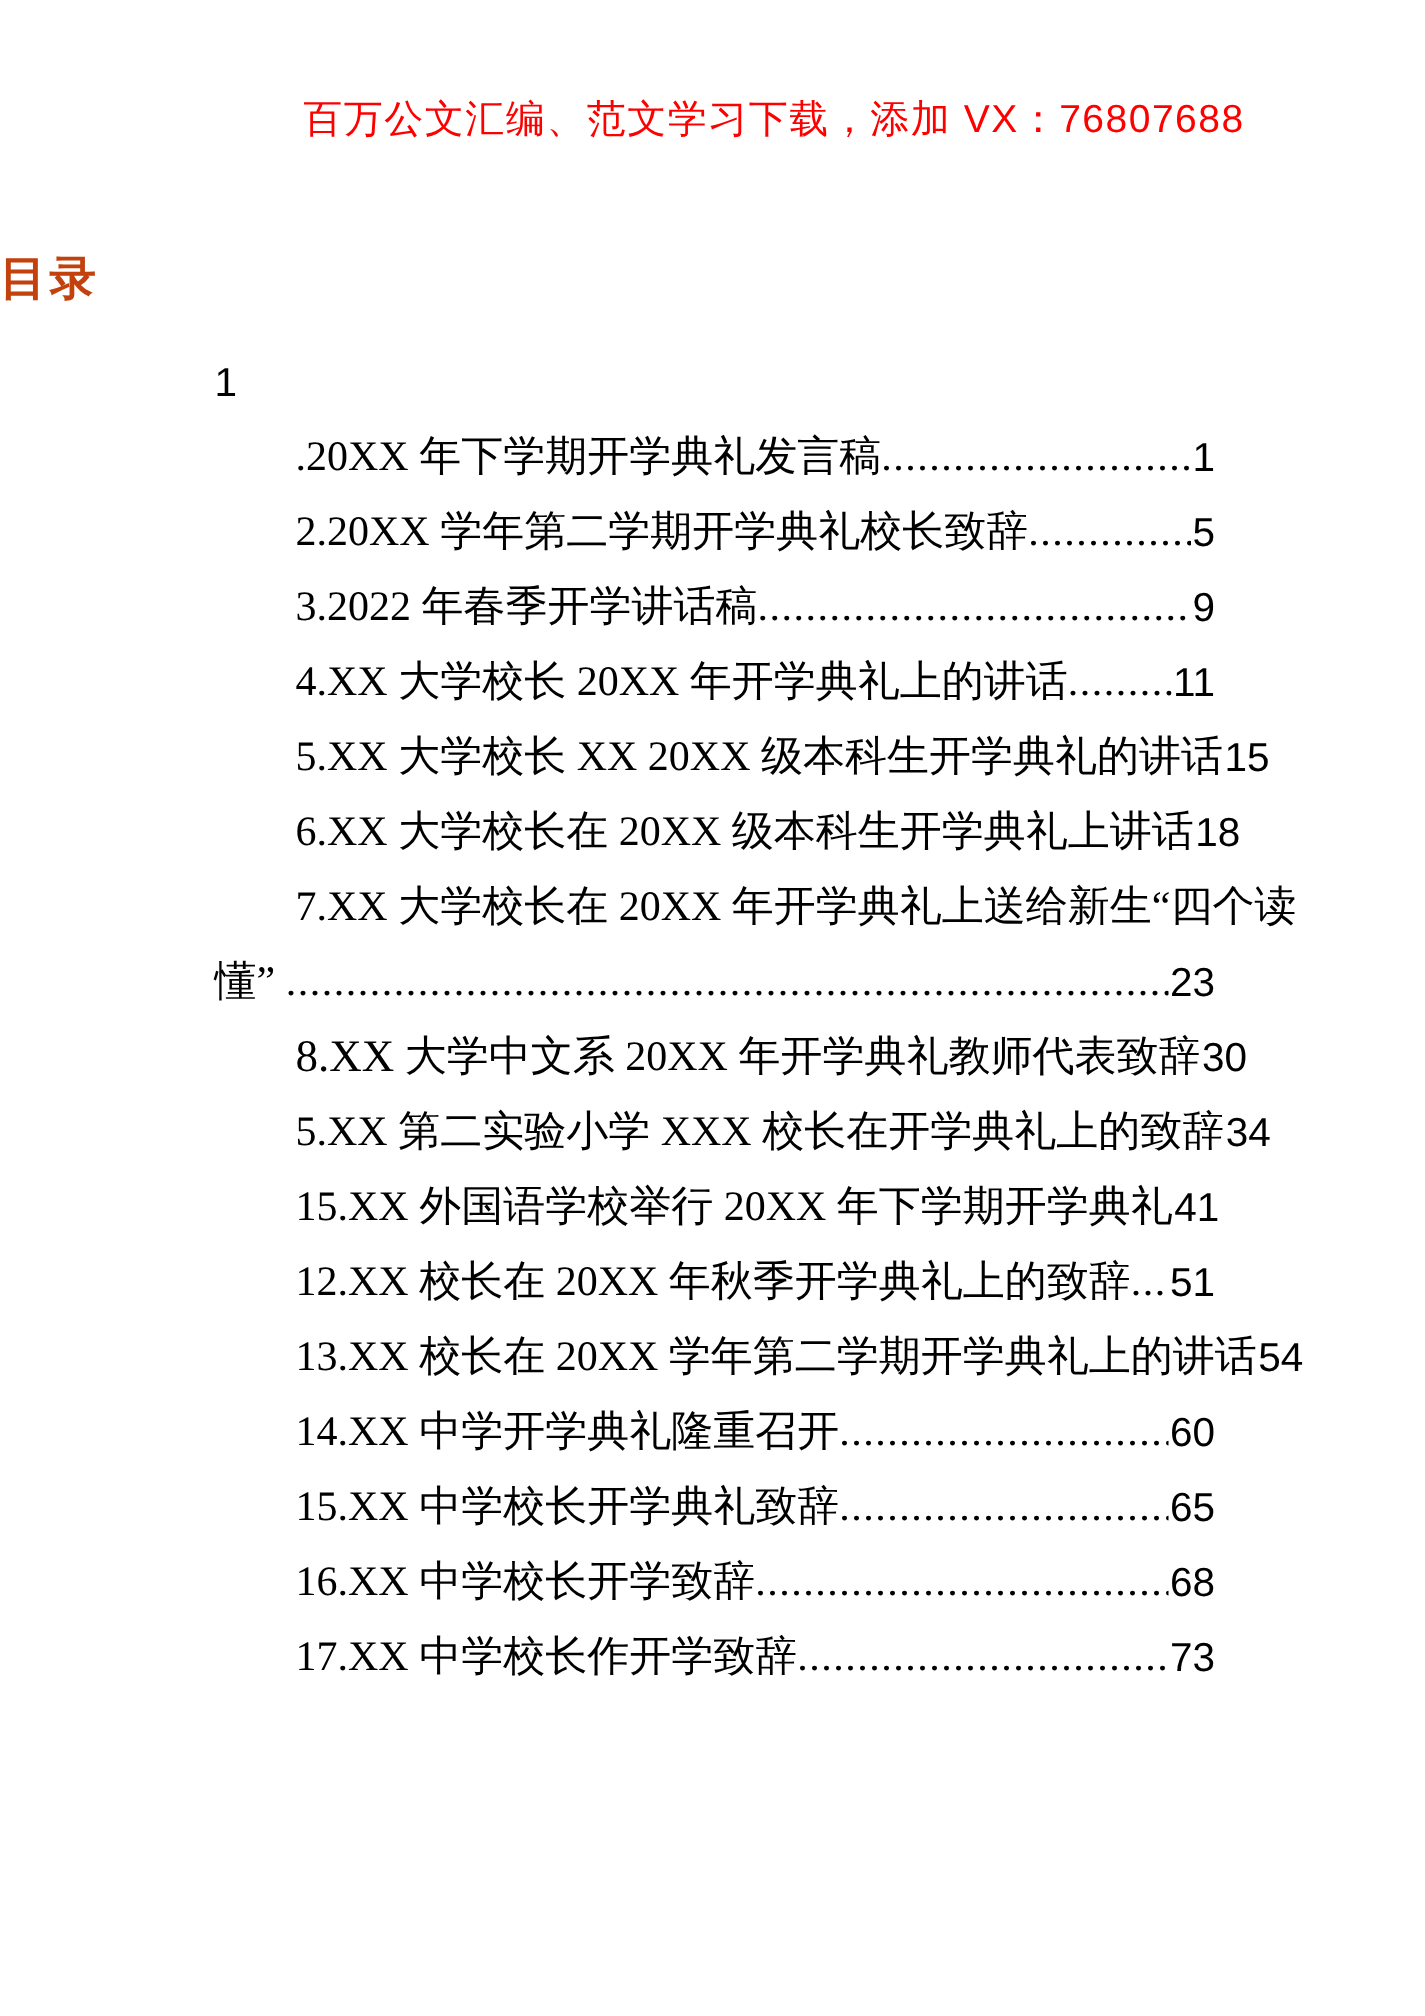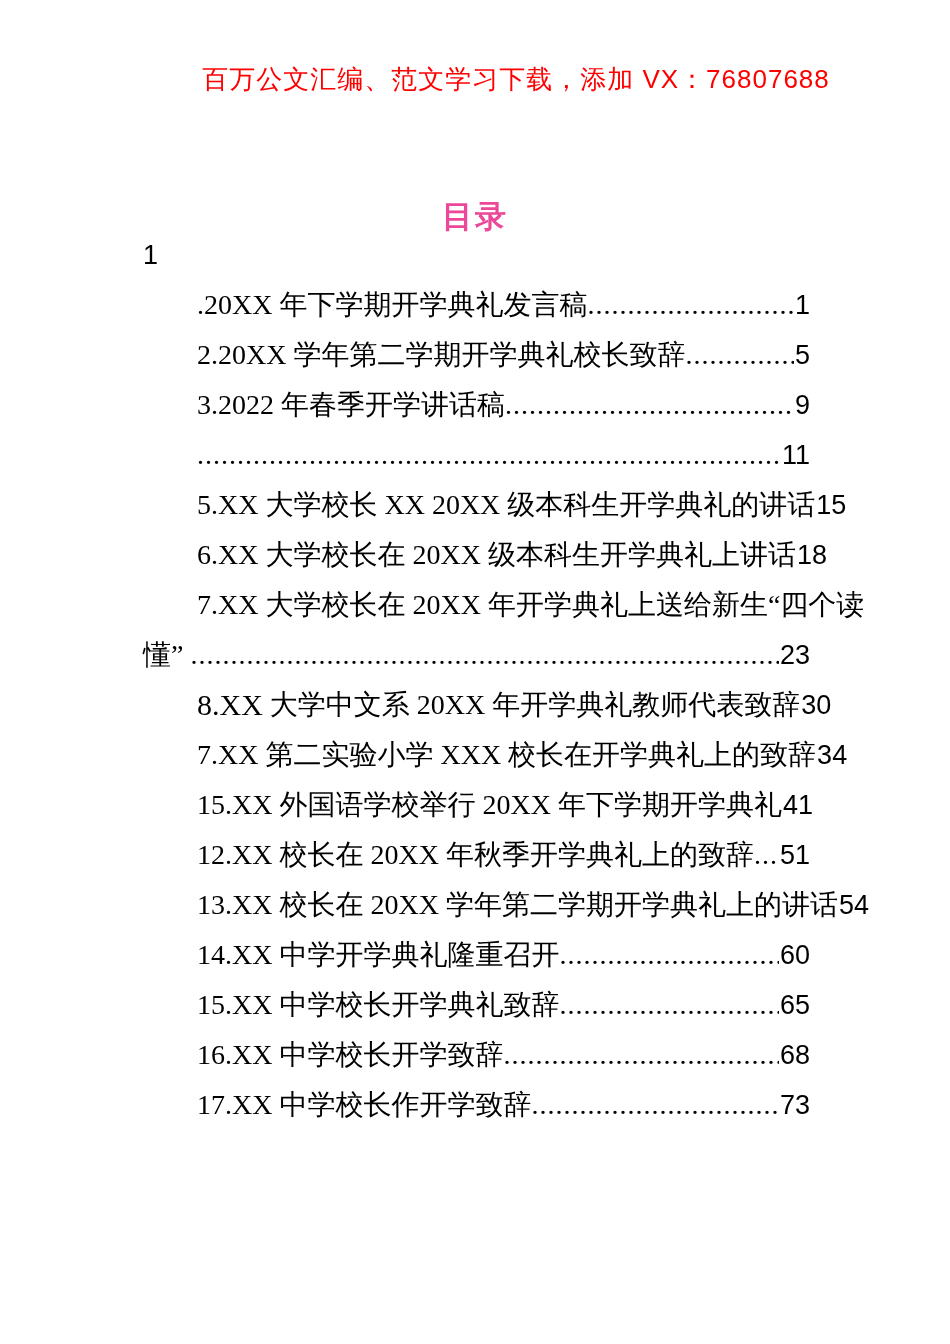--- a/index.html
+++ b/index.html
@@ -20,28 +20,27 @@
     text-align: center;
     font-family: "Liberation Sans", sans-serif;
     font-size: 26px;
     font-weight: 500;
     color: #fe0000;
     letter-spacing: 1px;
     padding-left: 41px;
   }
   .doc-title {
     position: absolute;
-    top: 196px;
+    top: 165px;
     left: 0;
     width: 100%;
-    text-align: center;
     font-family: "Liberation Sans", sans-serif;
     font-size: 31px;
     font-weight: bold;
-    color: #ec4899;
+    color: #c2410c;
     letter-spacing: 2px;
   }
   .content {
     position: absolute;
     top: 230px;
     left: 143px;
     right: 140px;
   }
   .stray-number {
     height: 50px;
@@ -109,20 +108,21 @@
     <span class="toc-page">5</span>
   </div>
 
   <div class="toc-row">
     <span class="toc-text">3.2022 年春季开学讲话稿</span>
     <span class="toc-dots"></span>
     <span class="toc-page">9</span>
   </div>
 
   <div class="toc-row">
+    <span class="toc-text">4.XX 大学校长 20XX 年开学典礼上的讲话</span>
     <span class="toc-dots"></span>
     <span class="toc-page">11</span>
   </div>
 
   <div class="toc-row">
     <span class="toc-text">5.XX 大学校长 XX 20XX 级本科生开学典礼的讲话</span>
     <span class="toc-dots"></span>
     <span class="toc-page">15</span>
   </div>
 
@@ -143,21 +143,21 @@
   </div>
 
   <div class="toc-row">
     <span class="toc-prefix">8.XX</span>
     <span class="toc-text"> 大学中文系 20XX 年开学典礼教师代表致辞</span>
     <span class="toc-dots"></span>
     <span class="toc-page">30</span>
   </div>
 
   <div class="toc-row">
-    <span class="toc-text">7.XX 第二实验小学 XXX 校长在开学典礼上的致辞</span>
+    <span class="toc-text">5.XX 第二实验小学 XXX 校长在开学典礼上的致辞</span>
     <span class="toc-dots"></span>
     <span class="toc-page">34</span>
   </div>
 
   <div class="toc-row">
     <span class="toc-text">15.XX 外国语学校举行 20XX 年下学期开学典礼</span>
     <span class="toc-dots"></span>
     <span class="toc-page">41</span>
   </div>
 

